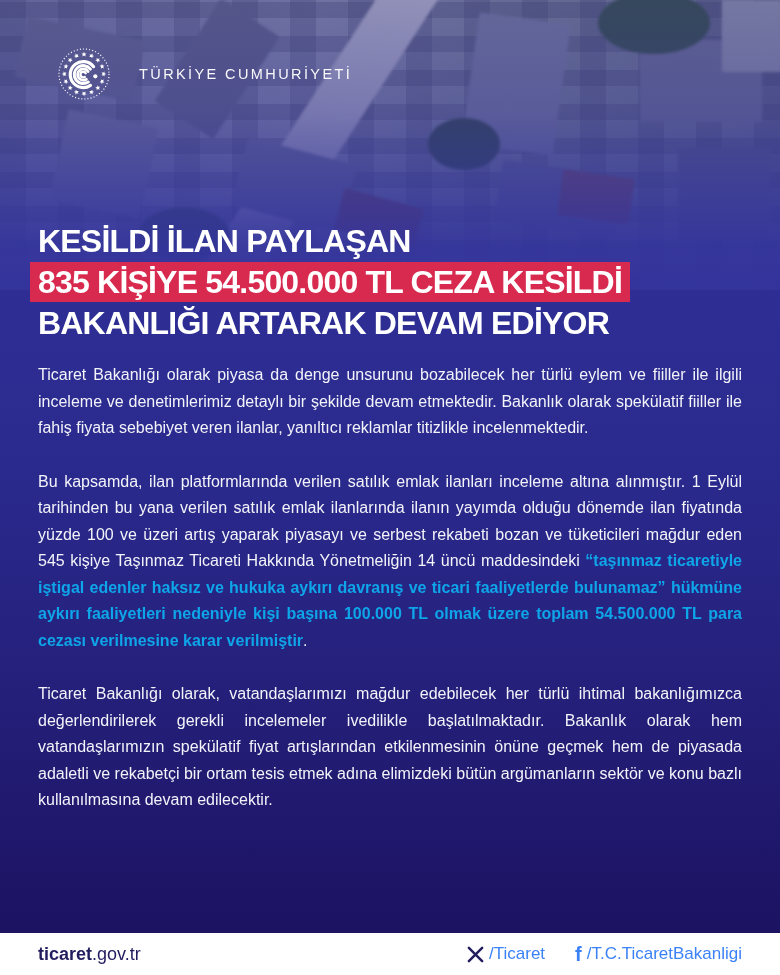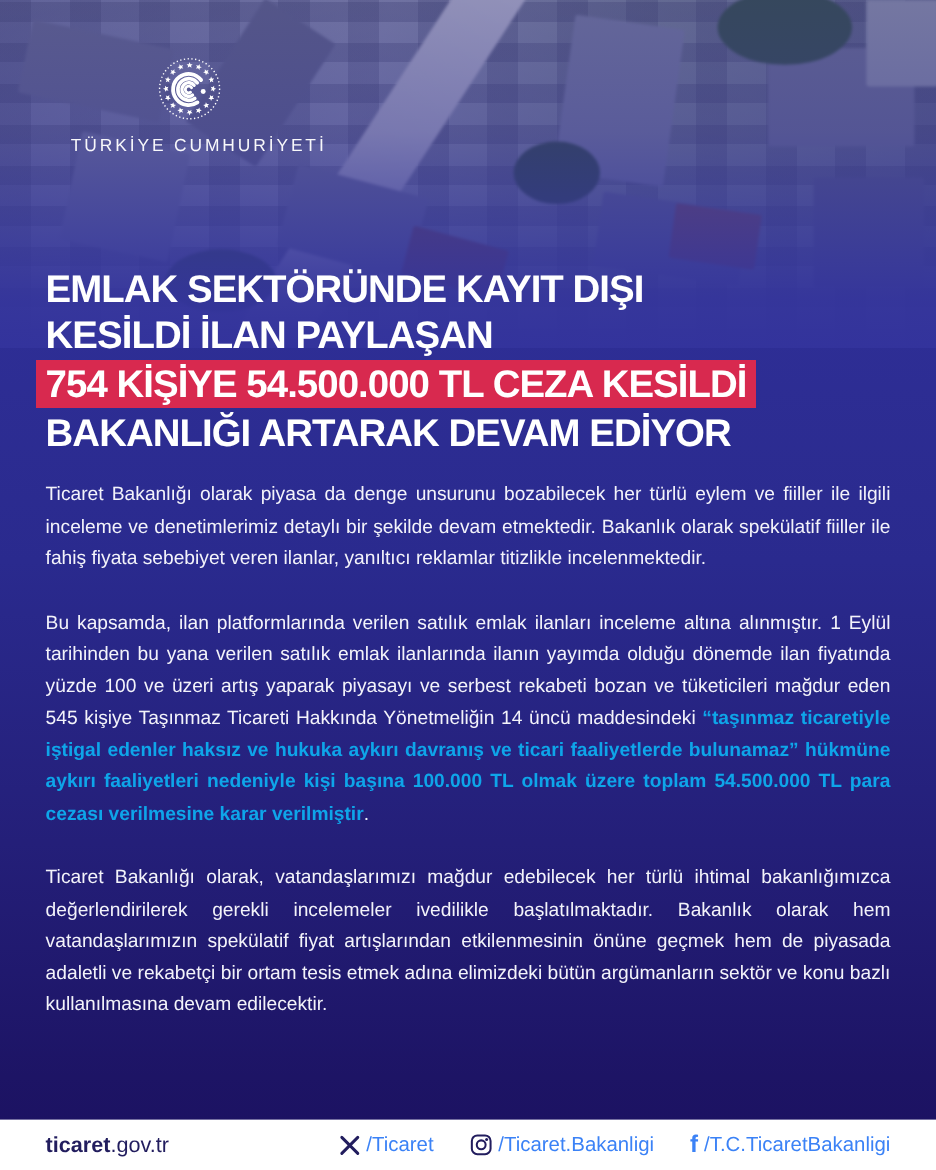--- a/index.html
+++ b/index.html
@@ -26,21 +26,21 @@
   .overlay{
     position:absolute;inset:0;
     background:linear-gradient(180deg,
       rgba(54,48,142,.38) 0%,
       rgba(54,50,150,.52) 38%,
       rgba(51,51,156,.78) 68%,
       rgba(51,51,156,.95) 86%,
       #33339c 100%);
   }
   
-  .logo-row{position:absolute;top:34px;left:44px;z-index:2;display:flex;align-items:center;flex-direction:column;}
+  .logo-row{position:absolute;top:34px;left:44px;z-index:2;display:flex;align-items:center;}
   .emblem{width:80px;height:80px;flex:0 0 auto;}
   .brand{margin-left:15px;color:#ffffff;}
   .brand .l1{font-size:14.5px;font-weight:500;letter-spacing:2.4px;opacity:.96;}
   .brand .l2{font-size:20px;font-weight:800;letter-spacing:1.4px;margin-top:4px;}
   
   .content{position:absolute;top:222px;left:38px;right:38px;z-index:2;color:#ffffff;}
   .headline{font-weight:800;font-size:32px;line-height:38px;letter-spacing:-0.8px;}
   .hl-line{white-space:nowrap;}
   .hl-red{
     display:inline-block;background:#d8294f;color:#ffffff;
@@ -120,23 +120,22 @@
     </g>
     <circle cx="77" cy="63.5" r="3.1" fill="#ffffff"></circle>
   </svg>
   <div class="brand">
     <div class="l1">TÜRKİYE CUMHURİYETİ</div>
   </div>
 </div>
 
 <div class="content">
   <div class="headline">
-    <div class="hl-line">EMLAK SEKTÖRÜNDE KAYIT DIŞI</div>
     <div class="hl-line">KESİLDİ İLAN PAYLAŞAN</div>
-    <div><span class="hl-red">754 KİŞİYE 54.500.000 TL CEZA KESİLDİ</span></div>
+    <div><span class="hl-red">835 KİŞİYE 54.500.000 TL CEZA KESİLDİ</span></div>
     <div class="hl-line">BAKANLIĞI ARTARAK DEVAM EDİYOR</div>
   </div>
 
   <div class="body-copy">
     <p>Ticaret Bakanlığı olarak piyasa da denge unsurunu bozabilecek her türlü eylem ve fiiller ile ilgili inceleme ve denetimlerimiz detaylı bir şekilde devam etmektedir. Bakanlık olarak spekülatif fiiller ile fahiş fiyata sebebiyet veren ilanlar, yanıltıcı reklamlar titizlikle incelenmektedir.</p>
     <p><span>Bu kapsamda, ilan platformlarında verilen satılık emlak ilanları inceleme altına alınmıştır. 1 Eylül tarihinden bu yana verilen satılık emlak ilanlarında ilanın yayımda olduğu dönemde ilan fiyatında yüzde 100 ve üzeri artış yaparak piyasayı ve serbest rekabeti bozan ve tüketicileri mağdur eden 545 kişiye Taşınmaz Ticareti Hakkında Yönetmeliğin 14 üncü maddesindeki </span><strong>“taşınmaz ticaretiyle iştigal edenler haksız ve hukuka aykırı davranış ve ticari faaliyetlerde bulunamaz” hükmüne aykırı faaliyetleri nedeniyle kişi başına 100.000 TL olmak üzere toplam 54.500.000 TL para cezası verilmesine karar verilmiştir</strong><span>.</span></p>
     <p>Ticaret Bakanlığı olarak, vatandaşlarımızı mağdur edebilecek her türlü ihtimal bakanlığımızca değerlendirilerek gerekli incelemeler ivedilikle başlatılmaktadır. Bakanlık olarak hem vatandaşlarımızın spekülatif fiyat artışlarından etkilenmesinin önüne geçmek hem de piyasada adaletli ve rekabetçi bir ortam tesis etmek adına elimizdeki bütün argümanların sektör ve konu bazlı kullanılmasına devam edilecektir.</p>
   </div>
 </div>
 
@@ -144,25 +143,17 @@
   <div class="site"><b>ticaret</b><span>.gov.tr</span></div>
   <div class="socials">
     <div class="social">
       <svg width="19" height="19" viewBox="0 0 20 20">
         <line x1="3" y1="3" x2="17" y2="17" stroke="#221d5e" stroke-width="2.6" stroke-linecap="round"></line>
         <line x1="17" y1="3" x2="3" y2="17" stroke="#221d5e" stroke-width="2.6" stroke-linecap="round"></line>
       </svg>
       <span>/Ticaret</span>
     </div>
     <div class="social">
-      <svg width="20" height="20" viewBox="0 0 20 20">
-        <rect x="2.2" y="2.2" width="15.6" height="15.6" rx="4.6" fill="none" stroke="#221d5e" stroke-width="1.7"></rect>
-        <circle cx="10" cy="10" r="3.7" fill="none" stroke="#221d5e" stroke-width="1.7"></circle>
-        <circle cx="14.5" cy="5.5" r="1.25" fill="#221d5e"></circle>
-      </svg>
-      <span>/Ticaret.Bakanligi</span>
-    </div>
-    <div class="social">
       <span class="fb-f">f</span>
       <span>/T.C.TicaretBakanligi</span>
     </div>
   </div>
 </div>
 
 </body></html>

